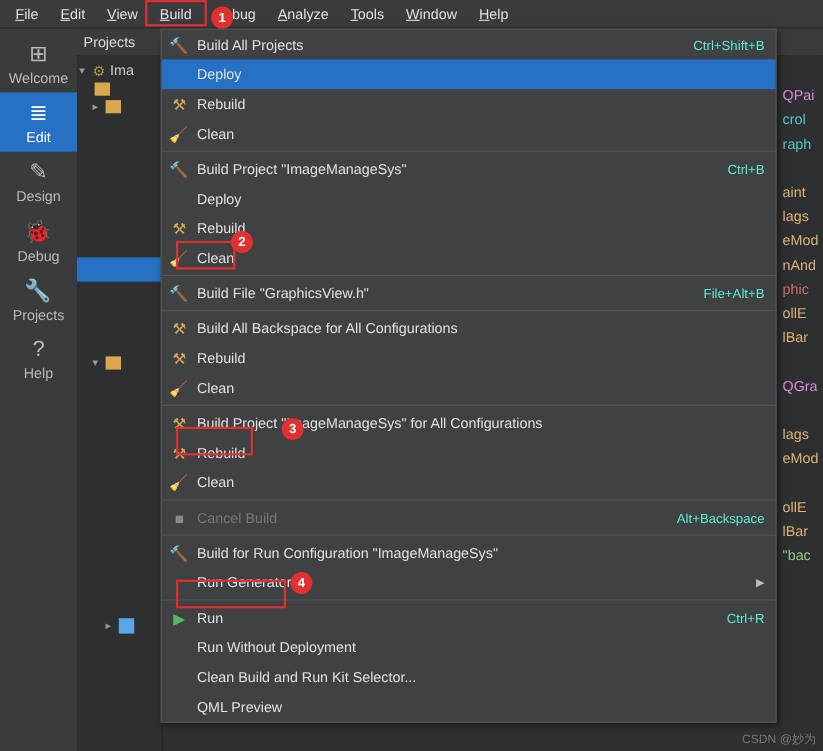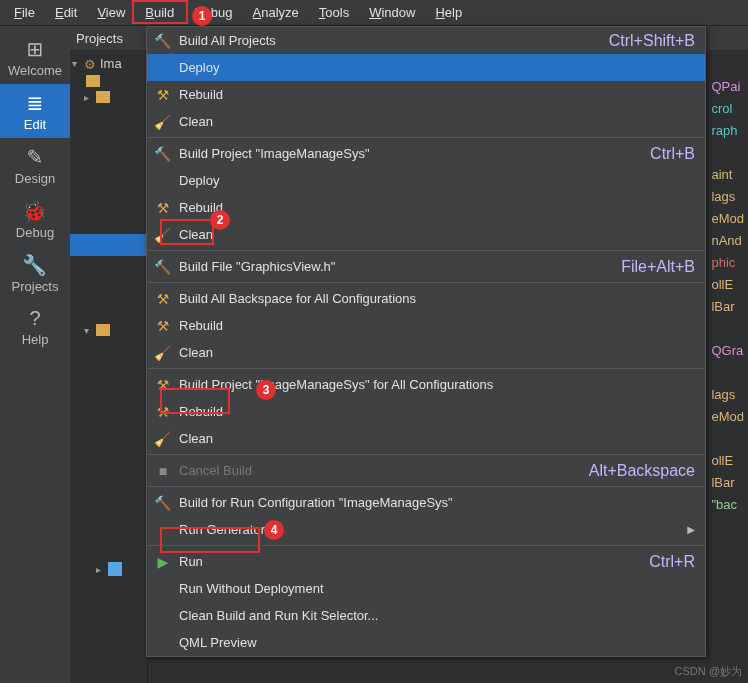--- a/index.html
+++ b/index.html
@@ -41,21 +41,21 @@
 .c-str { color: #97cc88; }
 
 
 .dropdown { position: absolute; top: 26px; left: 146px; width: 560px; background: #404142; border: 1px solid #555; box-shadow: 2px 2px 6px rgba(0,0,0,0.5); z-index: 10; }
 .menu-item { display: flex; align-items: center; height: 27px; padding: 0 10px 0 6px; color: #e0e0e0; position: relative; }
 .menu-item.highlighted { background: #2671c3; }
 .menu-item.disabled { color: #777; }
 .menu-sep { height: 1px; background: #555; margin: 2px 0; }
 .menu-icon { width: 20px; display: flex; align-items: center; justify-content: center; margin-right: 6px; font-size: 14px; }
 .menu-label { flex: 1; }
-.menu-shortcut { color: #c4b5fd; font-size: 16px; }
+.menu-shortcut { color: #5eead4; font-size: 12px; }
 .menu-arrow { color: #bbb; margin-left: 6px; font-size: 10px; }
 .icon-hammer { color: #d9a84e; }
 .icon-hammers { color: #d9a84e; }
 .icon-broom { color: #888; }
 .icon-stop { color: #888; }
 .icon-play { color: #5cb85c; }
 
 
 .callout-box { position: absolute; border: 2px solid #e03030; z-index: 30; pointer-events: none; }
 .callout-num { position: absolute; width: 20px; height: 20px; border-radius: 50%; background: #e03030; color: #fff; display: flex; align-items: center; justify-content: center; font-size: 12px; font-weight: bold; z-index: 31; }

